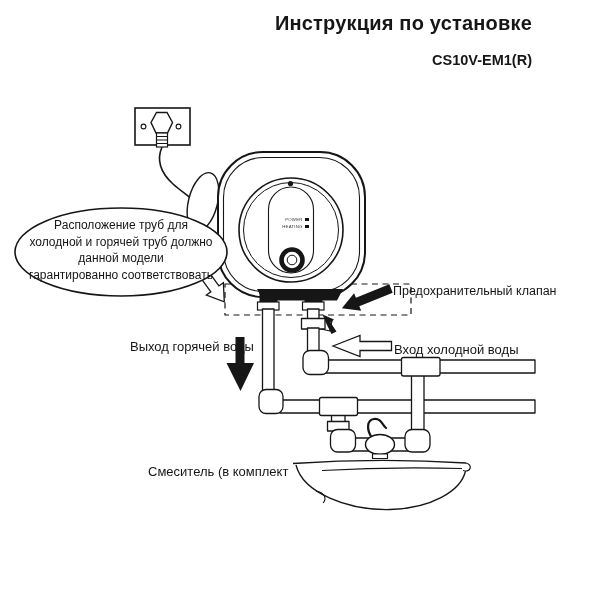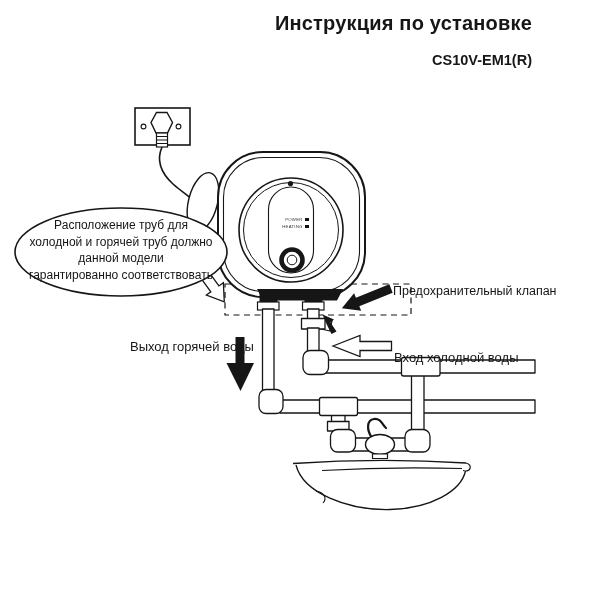--- a/index.html
+++ b/index.html
@@ -13,21 +13,21 @@
   .model{font-size:14.5px;font-weight:bold;}
   .model-1{top:52px;}
   .model-2{top:84px;}
   .callout-text{
     left:16px;top:217px;width:210px;text-align:center;
     font-size:12px;line-height:16.5px;
   }
   .lbl{font-size:13px;white-space:nowrap;}
   .lbl-hot{left:130px;top:321px;margin-top:18px;}
   .lbl-valve{left:393px;top:284px;font-size:12.5px;}
-  .lbl-cold{left:394px;top:350px;}
+  .lbl-cold{left:394px;top:342px;}
   .lbl-mixer1{left:148px;top:464px;}
   .lbl-mixer2{left:198px;top:480px;}
   .indicators{left:277px;top:216px;width:32px;}
   .ind-row{display:flex;justify-content:flex-end;align-items:center;gap:2px;height:7px;}
   .ind-label{font-size:4.3px;letter-spacing:.2px;color:#333;}
   .ind-led{width:4.5px;height:3.2px;background:#111;flex:0 0 auto;}
   svg{position:absolute;left:0;top:0;}
   .ln{fill:none;stroke:#161616;stroke-width:1.4;}
   .fw{fill:#ffffff;stroke:#161616;stroke-width:1.4;}
   .fb{fill:#161616;stroke:none;}
@@ -142,14 +142,15 @@
   <div class="abs callout-text">
     <div>Расположение труб для</div>
     <div>холодной и горячей труб должно</div>
     <div>данной модели</div>
     <div>гарантированно соответствовать</div>
   </div>
 
   <div class="abs lbl lbl-hot">Выход горячей воды</div>
   <div class="abs lbl lbl-valve">Предохранительный клапан</div>
   <div class="abs lbl lbl-cold">Вход холодной воды</div>
+  <div class="abs lbl lbl-mixer1">Смеситель (в комплект</div>
 
 </div>
 
 </body></html>

